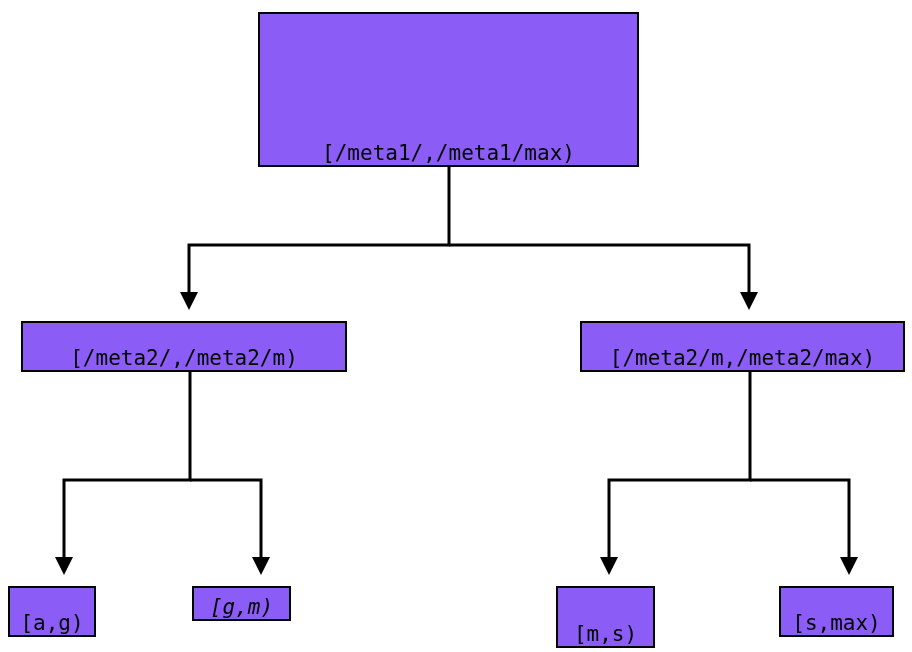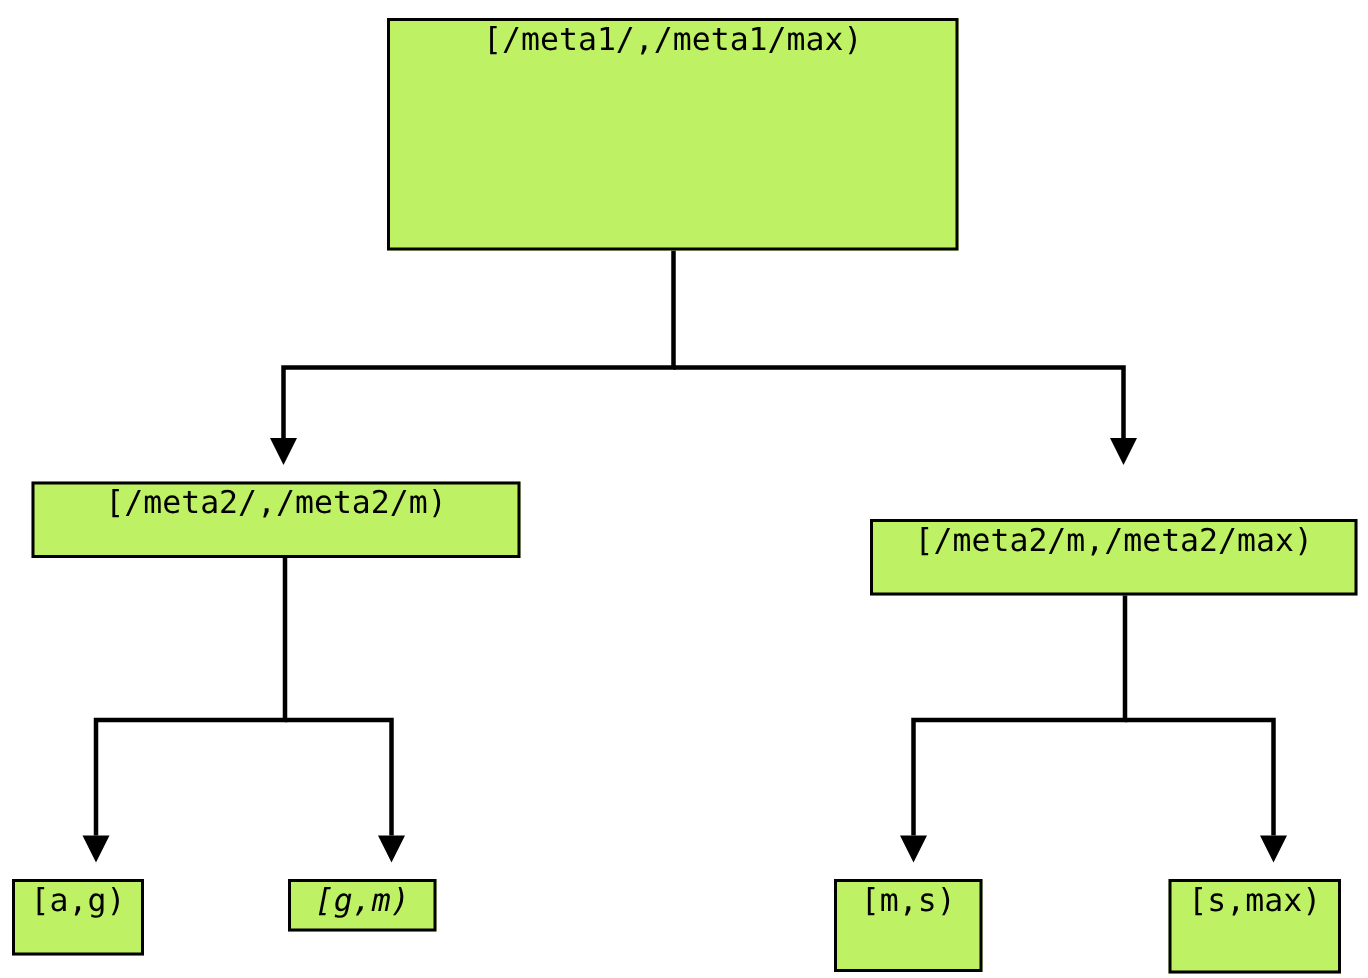--- a/index.html
+++ b/index.html
@@ -20,24 +20,24 @@
     position: absolute;
     left: 0;
     top: 0;
     width: 912px;
     height: 652px;
     pointer-events: none;
   }
   .node {
     position: absolute;
     box-sizing: border-box;
-    background: #bef264;
+    background: #8b5cf6;
     border: 2px solid #000000;
     display: flex;
-    align-items: flex-start;
+    align-items: flex-end;
     justify-content: center;
     color: #000000;
   }
   .node-label {
     font-family: "DejaVu Sans Mono", "Liberation Mono", monospace;
     color: #000000;
     white-space: pre;
     letter-spacing: 0px;
   }
   .node-root .node-label   { font-size: 21px; }
@@ -80,33 +80,33 @@
   </svg>
 
   <div class="node node-root" id="node-root" style="left: 258px; top: 12px; width: 381px; height: 155px; border-color: rgb(0, 0, 0); color: rgb(0, 0, 0);">
     <span class="node-label">[/meta1/,/meta1/max)</span>
   </div>
 
   <div class="node node-mid" id="node-mid_left" style="left: 21px; top: 321px; width: 326px; height: 51px; border-color: rgb(0, 0, 0); color: rgb(0, 0, 0);">
     <span class="node-label">[/meta2/,/meta2/m)</span>
   </div>
 
-  <div class="node node-mid" id="node-mid_right" style="left: 580px; top: 321px; width: 325px; height: 51px; border-color: rgb(0, 0, 0); color: rgb(0, 0, 0); margin-top: 25px;">
+  <div class="node node-mid" id="node-mid_right" style="left: 580px; top: 321px; width: 325px; height: 51px; border-color: rgb(0, 0, 0); color: rgb(0, 0, 0);">
     <span class="node-label">[/meta2/m,/meta2/max)</span>
   </div>
 
   <div class="node node-leaf" id="node-leaf_1" style="left: 8px; top: 586px; width: 88px; height: 51px; border-color: rgb(0, 0, 0); color: rgb(0, 0, 0);">
     <span class="node-label">[a,g)</span>
   </div>
 
   <div class="node node-leaf" id="node-leaf_2" style="left: 192px; top: 586px; width: 99px; height: 35px; border-color: rgb(0, 0, 0); color: rgb(0, 0, 0); font-style: italic;">
     <span class="node-label">[g,m)</span>
   </div>
 
   <div class="node node-leaf" id="node-leaf_3" style="left: 556px; top: 586px; width: 99px; height: 62px; border-color: rgb(0, 0, 0); color: rgb(0, 0, 0);">
     <span class="node-label">[m,s)</span>
   </div>
 
-  <div class="node node-leaf" id="node-leaf_4" style="left: 779px; top: 586px; width: 115px; height: 63px; border-color: rgb(0, 0, 0); color: rgb(0, 0, 0);">
+  <div class="node node-leaf" id="node-leaf_4" style="left: 779px; top: 586px; width: 115px; height: 51px; border-color: rgb(0, 0, 0); color: rgb(0, 0, 0);">
     <span class="node-label">[s,max)</span>
   </div>
 
 </div>
 
 </body></html>

